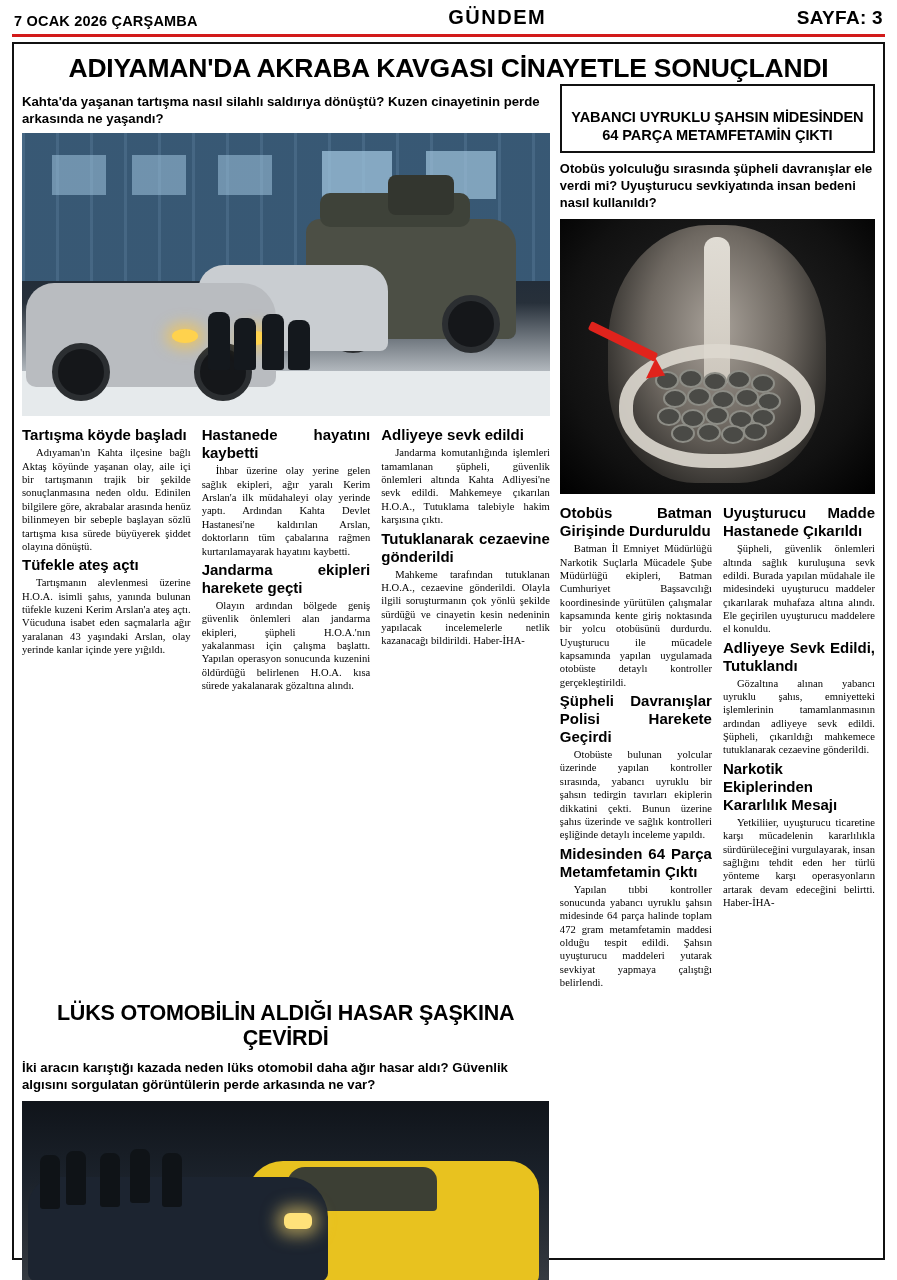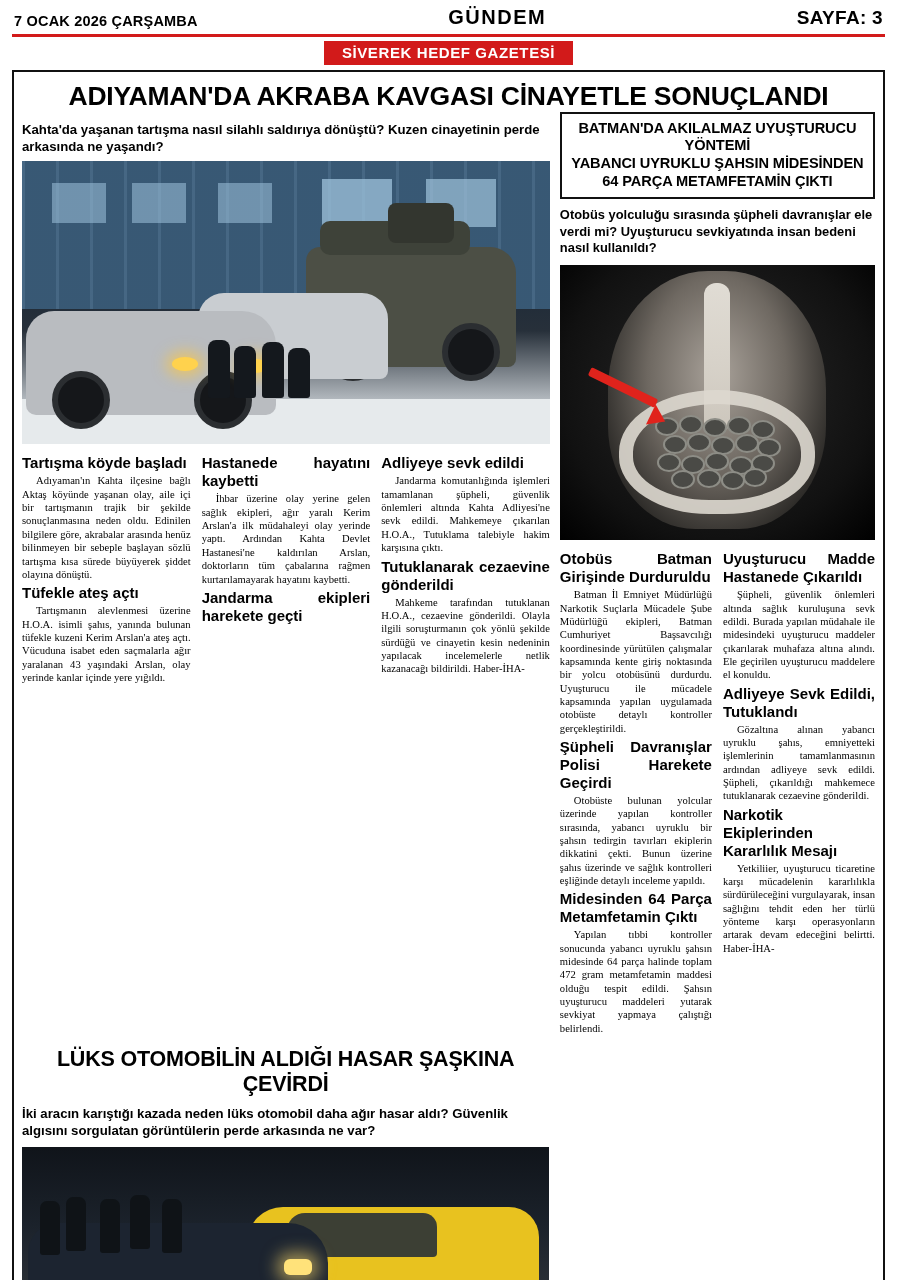--- a/index.html
+++ b/index.html
@@ -96,23 +96,20 @@
 <body>
 
 <div class="page">
 
   <div class="masthead">
     <div class="mast-date">7 OCAK 2026 ÇARŞAMBA</div>
     <div class="mast-center">GÜNDEM</div>
     <div class="mast-right">SAYFA: 3</div>
   </div>
   <div class="rule"></div>
-  <div class="gazette-bar">
-    <span>SİVEREK HEDEF GAZETESİ</span>
-  </div>
 
   <div class="frame">
 
     <h1 class="main">
       <span>ADIYAMAN'DA AKRABA KAVGASI CİNAYETLE SONUÇLANDI</span>
     </h1>
 
     <div class="top">
 
       <div class="top-left">
@@ -148,34 +145,35 @@
           <div class="col">
             <div class="sub">Tartışma köyde başladı</div>
             <p>Adıyaman'ın Kahta ilçesine bağlı Aktaş köyünde yaşanan olay, aile içi bir tartışmanın trajik bir şekilde sonuçlanmasına neden oldu. Edinilen bilgilere göre, akrabalar arasında henüz bilinmeyen bir sebeple başlayan sözlü tartışma kısa sürede büyüyerek şiddet olayına dönüştü.</p>
             <div class="sub">Tüfekle ateş açtı</div>
             <p>Tartışmanın alevlenmesi üzerine H.O.A. isimli şahıs, yanında bulunan tüfekle kuzeni Kerim Arslan'a ateş açtı. Vücuduna isabet eden saçmalarla ağır yaralanan 43 yaşındaki Arslan, olay yerinde kanlar içinde yere yığıldı.</p>
           </div>
           <div class="col">
             <div class="sub">Hastanede hayatını kaybetti</div>
             <p>İhbar üzerine olay yerine gelen sağlık ekipleri, ağır yaralı Kerim Arslan'a ilk müdahaleyi olay yerinde yaptı. Ardından Kahta Devlet Hastanesi'ne kaldırılan Arslan, doktorların tüm çabalarına rağmen kurtarılamayarak hayatını kaybetti.</p>
             <div class="sub">Jandarma ekipleri harekete geçti</div>
+            <p>Olayın ardından bölgede geniş güvenlik önlemleri alan jandarma ekipleri, şüpheli H.O.A.'nın yakalanması için çalışma başlattı. Yapılan operasyon sonucunda kuzenini öldürdüğü belirlenen H.O.A. kısa sürede yakalanarak gözaltına alındı.</p>
           </div>
           <div class="col">
             <div class="sub">Adliyeye sevk edildi</div>
             <p>Jandarma komutanlığında işlemleri tamamlanan şüpheli, güvenlik önlemleri altında Kahta Adliyesi'ne sevk edildi. Mahkemeye çıkarılan H.O.A., Tutuklama talebiyle hakim karşısına çıktı.</p>
             <div class="sub">Tutuklanarak cezaevine gönderildi</div>
             <p>Mahkeme tarafından tutuklanan H.O.A., cezaevine gönderildi. Olayla ilgili soruşturmanın çok yönlü şekilde sürdüğü ve cinayetin kesin nedeninin yapılacak incelemelerle netlik kazanacağı bildirildi. Haber-İHA-</p>
           </div>
         </div>
       </div>
 
       <div class="top-right">
         <div class="rbox">
           <h2>
-            <span>BATMAN'DA AKILALMAZ UYUŞTURUCU YÖNTEMİ</span><br>
+            <br>
             <span>YABANCI UYRUKLU ŞAHSIN MİDESİNDEN</span><br>
             <span>64 PARÇA METAMFETAMİN ÇIKTI</span>
           </h2>
         </div>
         <div class="rlead">Otobüs yolculuğu sırasında şüpheli davranışlar ele verdi mi? Uyuşturucu sevkiyatında insan bedeni nasıl kullanıldı?</div>
 
         <div class="photo photo2">
           <div class="ct-body"></div>
           <div class="ct-spine"></div>
           <div class="ct-pelvis"></div>

